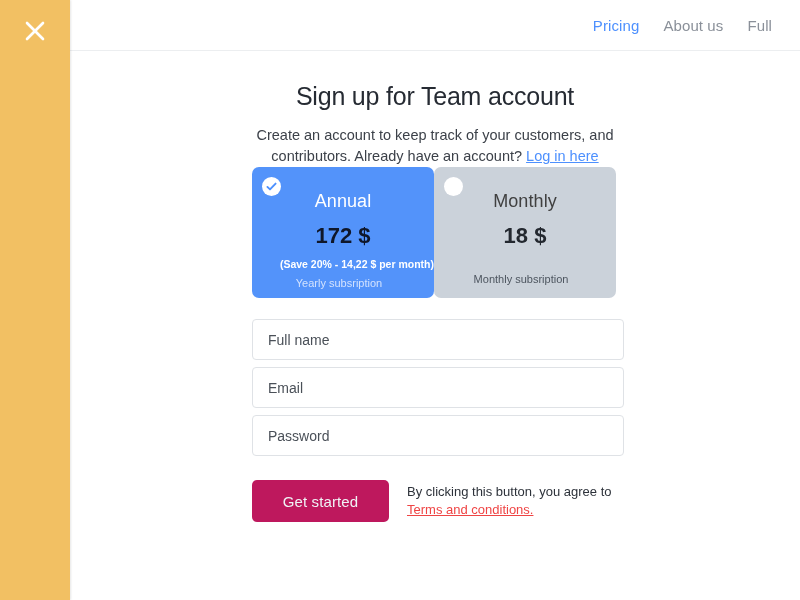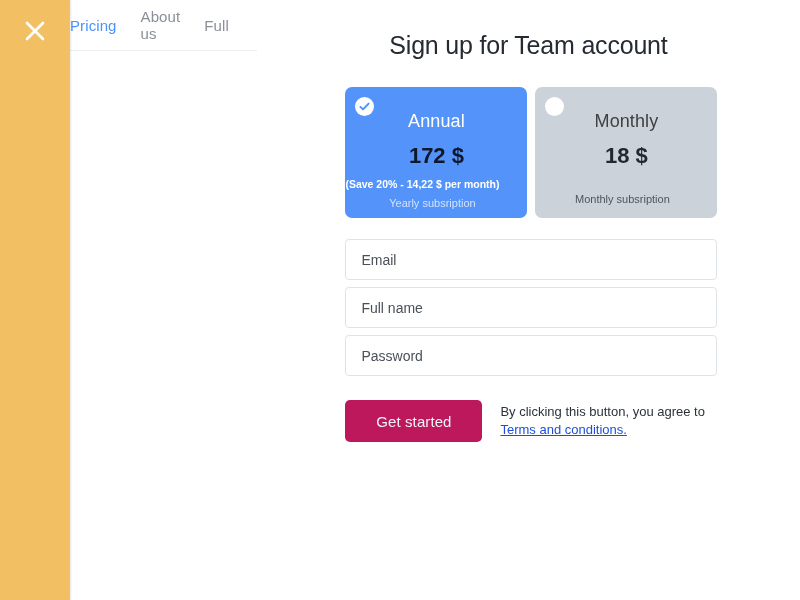--- a/index.html
+++ b/index.html
@@ -45,21 +45,21 @@
     cursor: pointer;
   }
   .close-btn svg { display: block; }
 
   
   .panel {
     flex: 1 1 auto;
     height: 600px;
     background: #ffffff;
     display: flex;
-    flex-direction: row;
+    flex-direction: column;
     min-width: 0;
   }
 
   
   .topbar {
     height: 51px;
     flex: 0 0 51px;
     border-bottom: 1px solid #eceef0;
     display: flex;
     align-items: center;
@@ -113,22 +113,20 @@
 
   
   .form-wrap {
     width: 372px;
     margin: 0 auto;
     padding-left: 6px;
     box-sizing: content-box;
   }
   .plans {
     display: flex;
-    gap: 8px;
-    margin-top: 27px;
   }
   .plan {
     width: 182px;
     height: 131px;
     border-radius: 7px;
     position: relative;
     box-sizing: border-box;
     cursor: pointer;
     display: flex;
     flex-direction: column;
@@ -172,21 +170,21 @@
   .plan.monthly .plan-price { color: #23282f; }
 
   .plan-save {
     font-size: 10.5px;
     font-weight: bold;
     color: #ffffff;
     position: absolute;
     bottom: 28px;
     left: 0;
     right: 0;
-    text-align: left;
+    text-align: right;
   }
   .plan-note {
     position: absolute;
     bottom: 9px;
     left: 0;
     right: 8px;
     text-align: center;
     font-size: 11px;
   }
   .plan.annual .plan-note { color: #d2e2fe; }
@@ -231,21 +229,21 @@
   }
   .terms {
     margin-left: 18px;
     font-size: 13px;
     line-height: 18px;
     color: #2d323a;
     padding-top: 3px;
     max-width: 215px;
   }
   .terms a {
-    color: #1d4ed8;
+    color: #ef4444;
     text-decoration: underline;
     cursor: pointer;
   }
 </style>
 </head>
 <body>
 
 <div id="app">
 
   <div class="rail">
@@ -266,20 +264,25 @@
         <a class="nav-link active">Pricing</a>
         <a class="nav-link">About us</a>
         <a class="nav-link">Full</a>
       </div>
     </div>
 
     <div class="content">
 
       <h1 class="headline">Sign up for Team account</h1>
 
+      <p class="subtext">
+        <span>Create an account to keep track of your customers, and</span>
+        <span>contributors. Already have an account?</span>
+        <a>Log in here</a>
+      </p>
 
       <div class="form-wrap">
 
         <div class="plans">
 
           <div class="plan annual">
             <div class="plan-marker">
               <span>
                 <svg width="13" height="13" viewBox="0 0 13 13" aria-hidden="true">
                   <polyline points="2.4,6.9 5,9.4 10.6,3.6" fill="none" stroke="#4d90fe" stroke-width="1.9" stroke-linecap="round" stroke-linejoin="round"></polyline>
@@ -297,22 +300,22 @@
               <span></span>
             </div>
             <div class="plan-name">Monthly</div>
             <div class="plan-price">18 $</div>
             <div class="plan-note">Monthly subsription</div>
           </div>
 
         </div>
 
         <div class="fields">
+          <input class="field" type="text" placeholder="Full name" style="">
           <input class="field" type="text" placeholder="Email" style="">
-          <input class="field" type="text" placeholder="Full name" style="">
           <input class="field" type="text" placeholder="Password" style="">
         </div>
 
         <div class="actions">
           <button class="cta">Get started</button>
           <div class="terms">
             <span>By clicking this button, you agree to</span>
             <a>Terms and conditions.</a>
           </div>
         </div>

